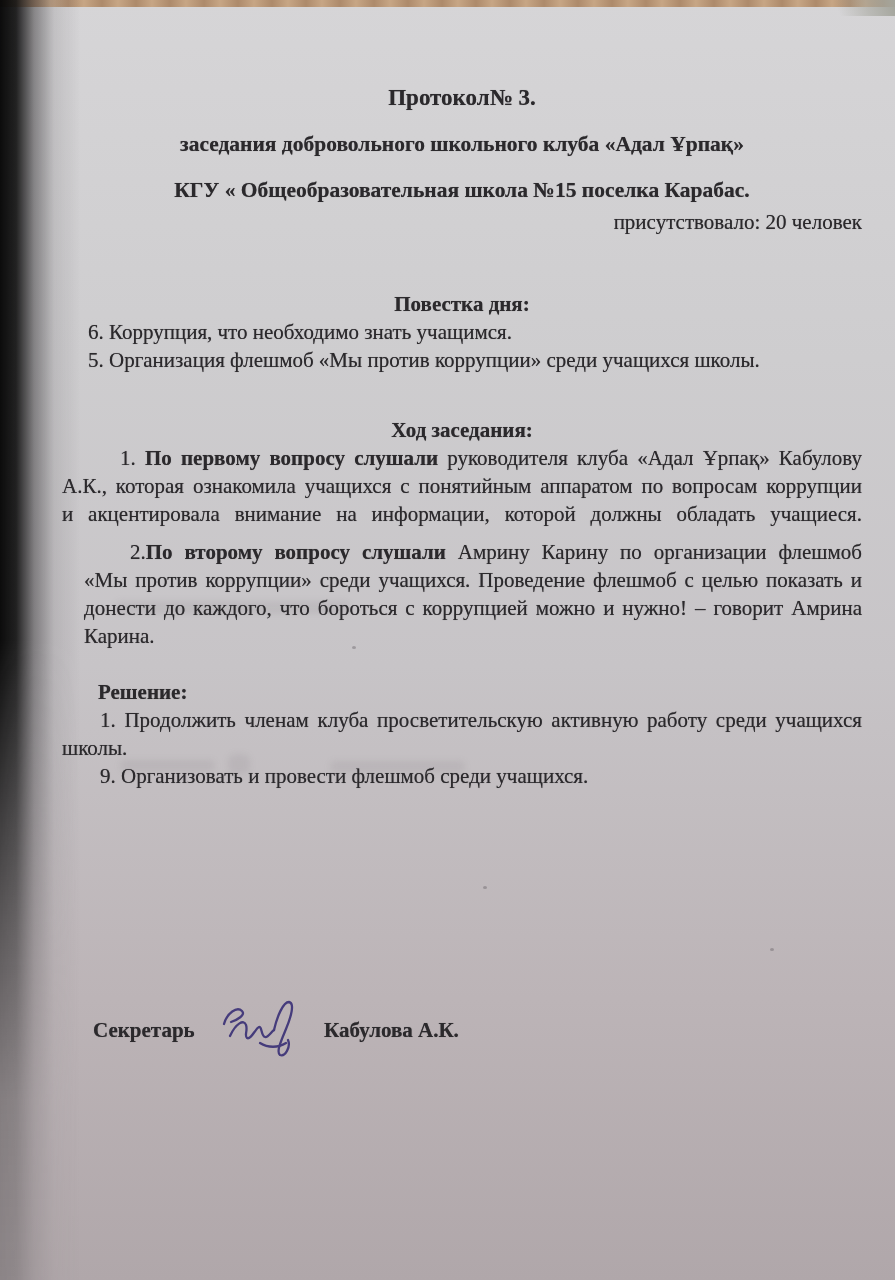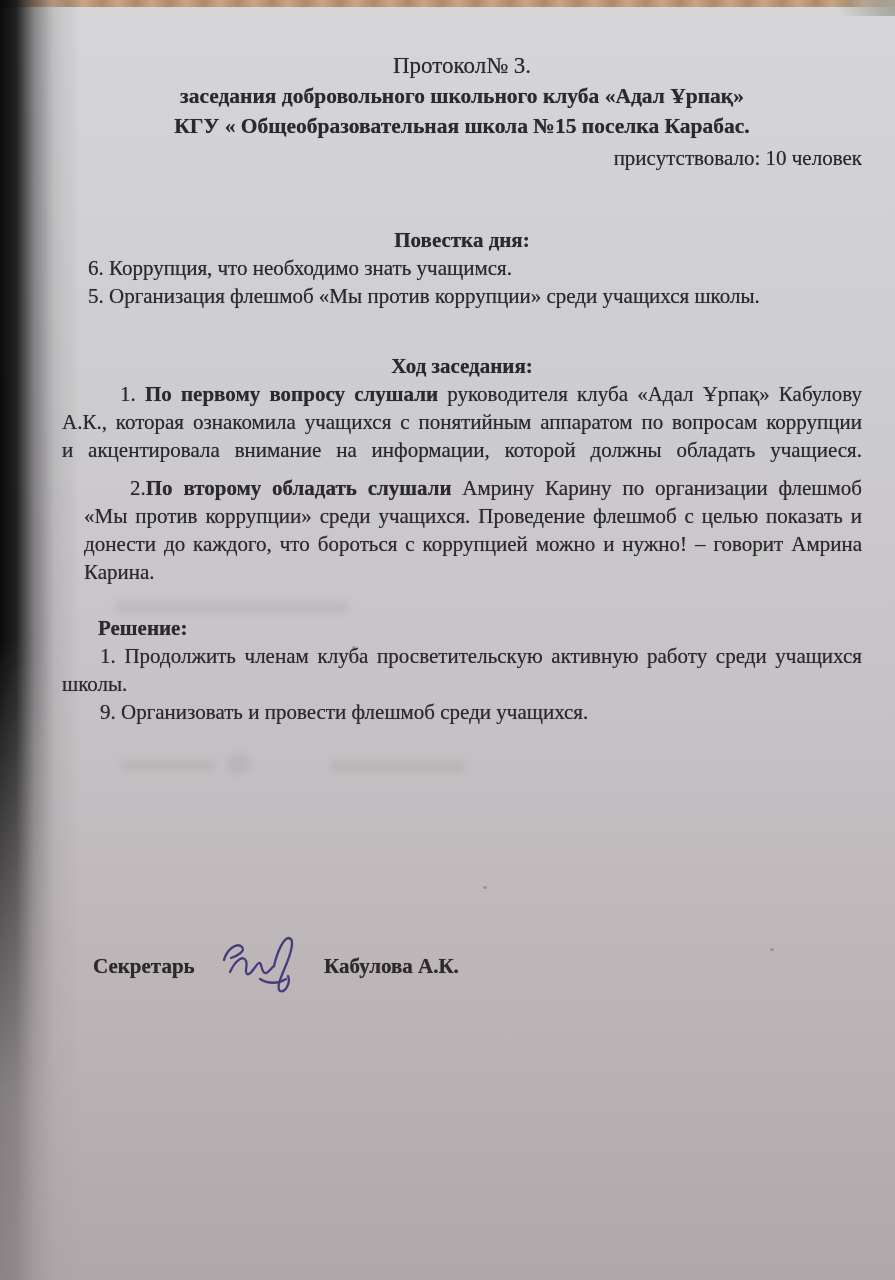--- a/index.html
+++ b/index.html
@@ -37,22 +37,22 @@
   .speck{position:absolute;width:4px;height:3px;background:rgba(95,90,96,0.4);border-radius:50%;filter:blur(0.5px);}
 
   .content{
     position:absolute;top:0;left:0;right:0;bottom:0;
     padding:51px 33px 0 62px;
     font-size:21px;line-height:28px;
     text-shadow:0 0 0.7px rgba(43,41,44,0.65);
   }
   .center{text-align:center;}
   .bold{font-weight:bold;}
-  .title{font-size:23px;line-height:30px;font-weight:normal;}
-  .subtitle{font-size:21.5px;line-height:30px;font-weight:bold;}
+  .title{font-size:23px;line-height:30px;font-weight:bold;margin-top:32px;}
+  .subtitle{font-size:21.5px;line-height:30px;font-weight:bold;margin-top:16px;}
   .right-block{text-align:right;margin-top:4px;line-height:27px;}
   .agenda-heading{margin-top:54px;font-weight:bold;}
   .agenda-items{padding-left:26px;}
   .proc-heading{margin-top:42px;font-weight:bold;}
   .jline{text-align:justify;text-align-last:justify;}
   .p1 .first{text-indent:58px;font-family:Liberation Serif, serif;}
   .p2{margin-top:10px;padding-left:22px;}
   .p2 .first{text-indent:46px;}
   .decision-heading{margin-top:28px;font-weight:bold;padding-left:36px;}
   .dec-ind{padding-left:38px;}
@@ -78,39 +78,39 @@
   <div class="speck" style="left:352px;top:646px;"></div>
   <div class="speck" style="left:770px;top:948px;"></div>
 
   <div class="content">
 
     <div class="center title">Протокол№ 3.</div>
     <div class="center subtitle">заседания добровольного школьного клуба «Адал Ұрпақ»</div>
     <div class="center subtitle">КГУ « Общеобразовательная школа №15 поселка  Карабас.</div>
 
     <div class="right-block">
-      <div>присутствовало: 10 человек</div>
+      <div>присутствовало: 20 человек</div>
     </div>
 
     <div class="center agenda-heading">Повестка дня:</div>
     <div class="agenda-items">
       <div>6.  Коррупция, что необходимо знать учащимся.</div>
       <div>5.  Организация флешмоб «Мы против коррупции» среди учащихся школы.</div>
     </div>
 
     <div class="center proc-heading">Ход заседания:</div>
 
     <div class="p1">
       <div class="jline first"><span>1. </span><span class="bold">По первому вопросу слушали</span><span> руководителя клуба «Адал Ұрпақ» Кабулову</span></div>
       <div class="jline">А.К., которая ознакомила учащихся с понятийным аппаратом по вопросам коррупции</div>
       <div class="jline">и акцентировала внимание на информации, которой должны обладать учащиеся.</div>
     </div>
 
     <div class="p2">
-      <div class="jline first"><span>2.</span><span class="bold">По второму обладать слушали</span><span> Амрину Карину по организации флешмоб</span></div>
+      <div class="jline first"><span>2.</span><span class="bold">По второму вопросу слушали</span><span> Амрину Карину по организации флешмоб</span></div>
       <div class="jline">«Мы против коррупции» среди учащихся. Проведение флешмоб с целью показать и</div>
       <div class="jline">донести до каждого, что бороться с коррупцией можно и нужно! – говорит Амрина</div>
       <div>Карина.</div>
     </div>
 
     <div class="decision-heading">Решение:</div>
     <div class="jline dec-ind">1. Продолжить членам клуба просветительскую активную работу среди учащихся</div>
     <div>школы.</div>
     <div class="dec-ind">9. Организовать и провести флешмоб среди учащихся.</div>
 

